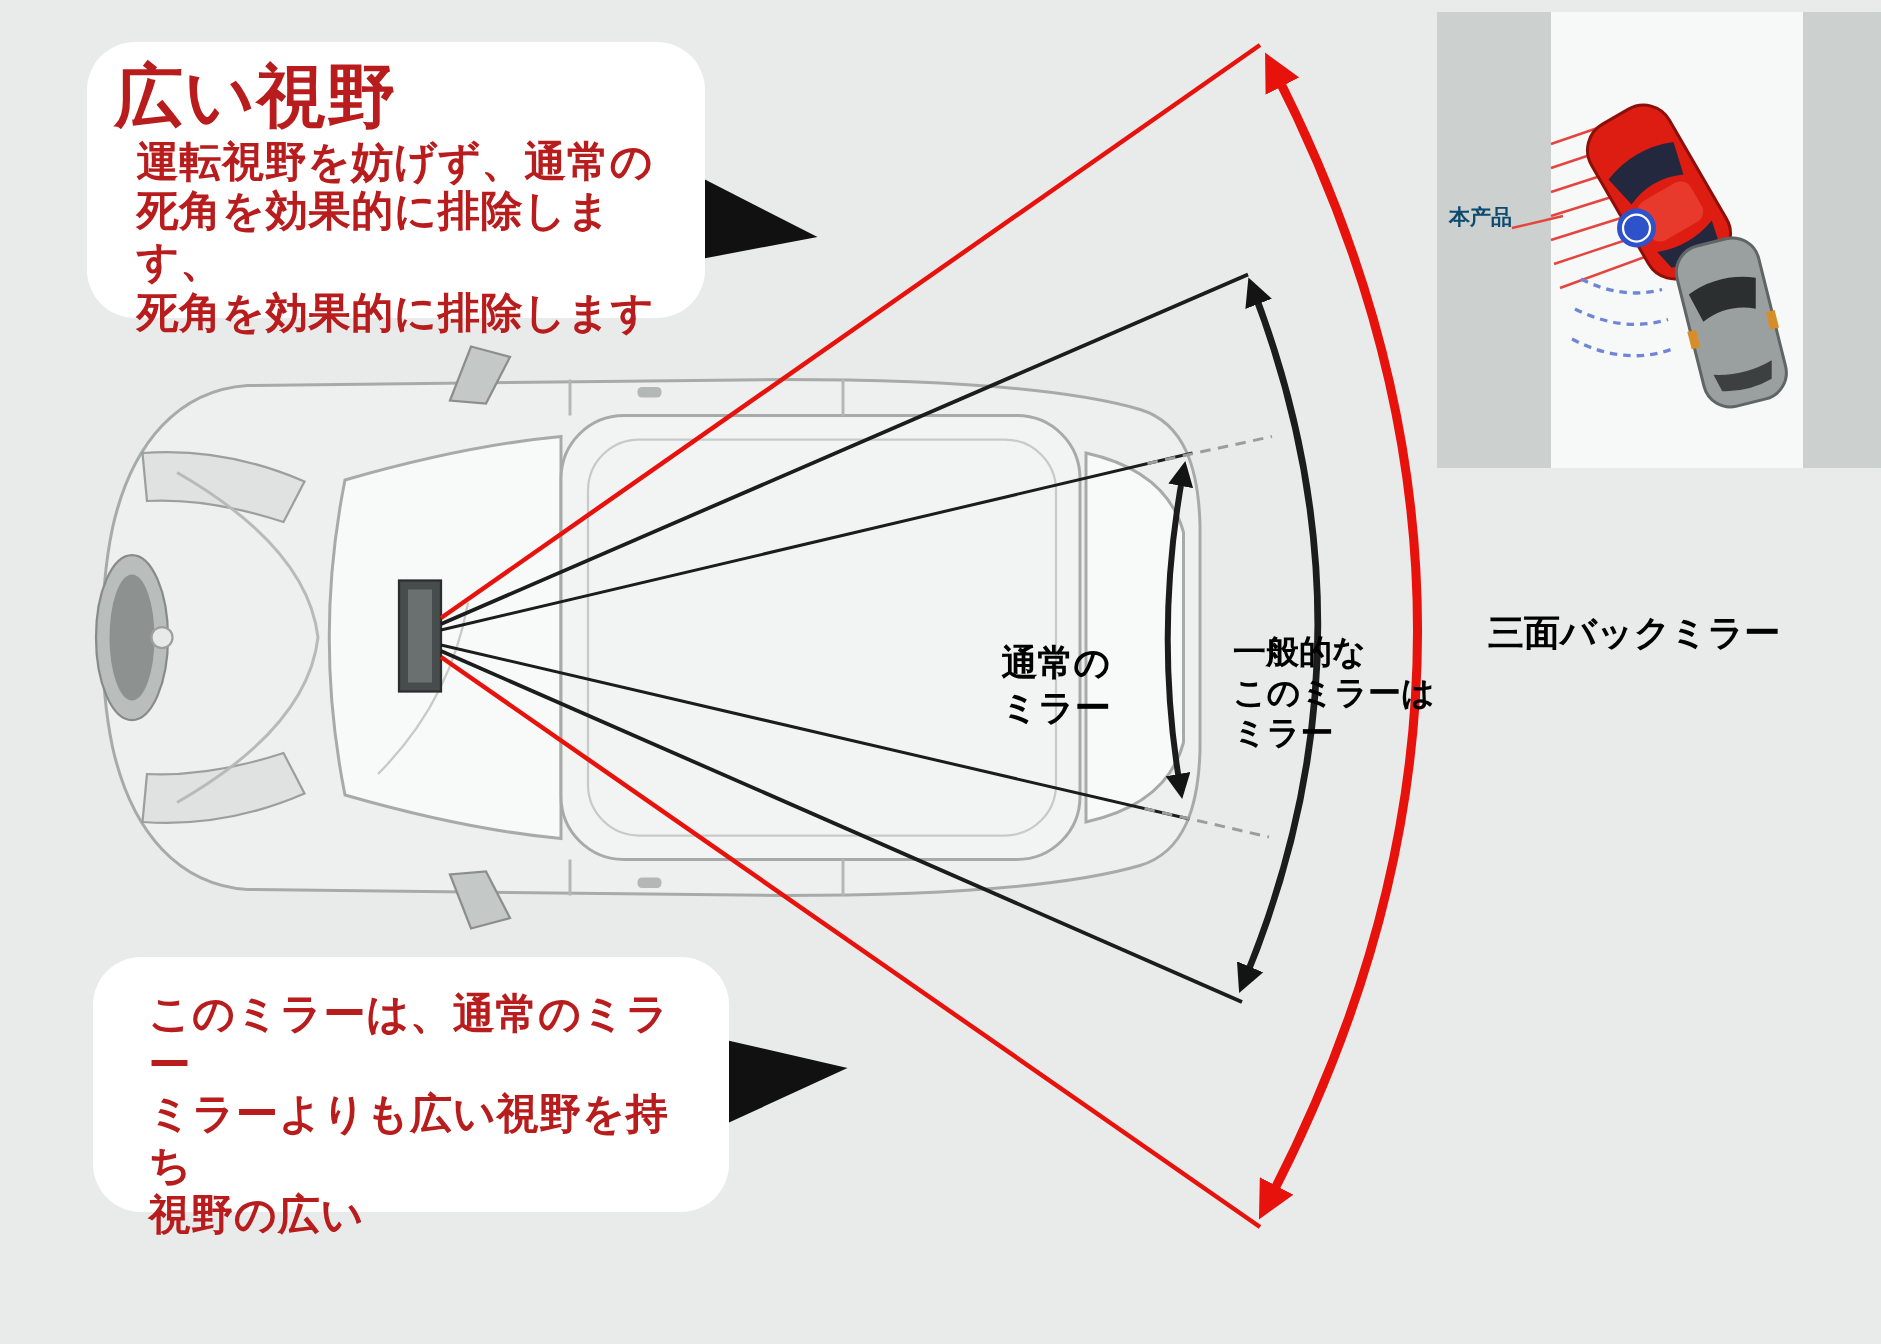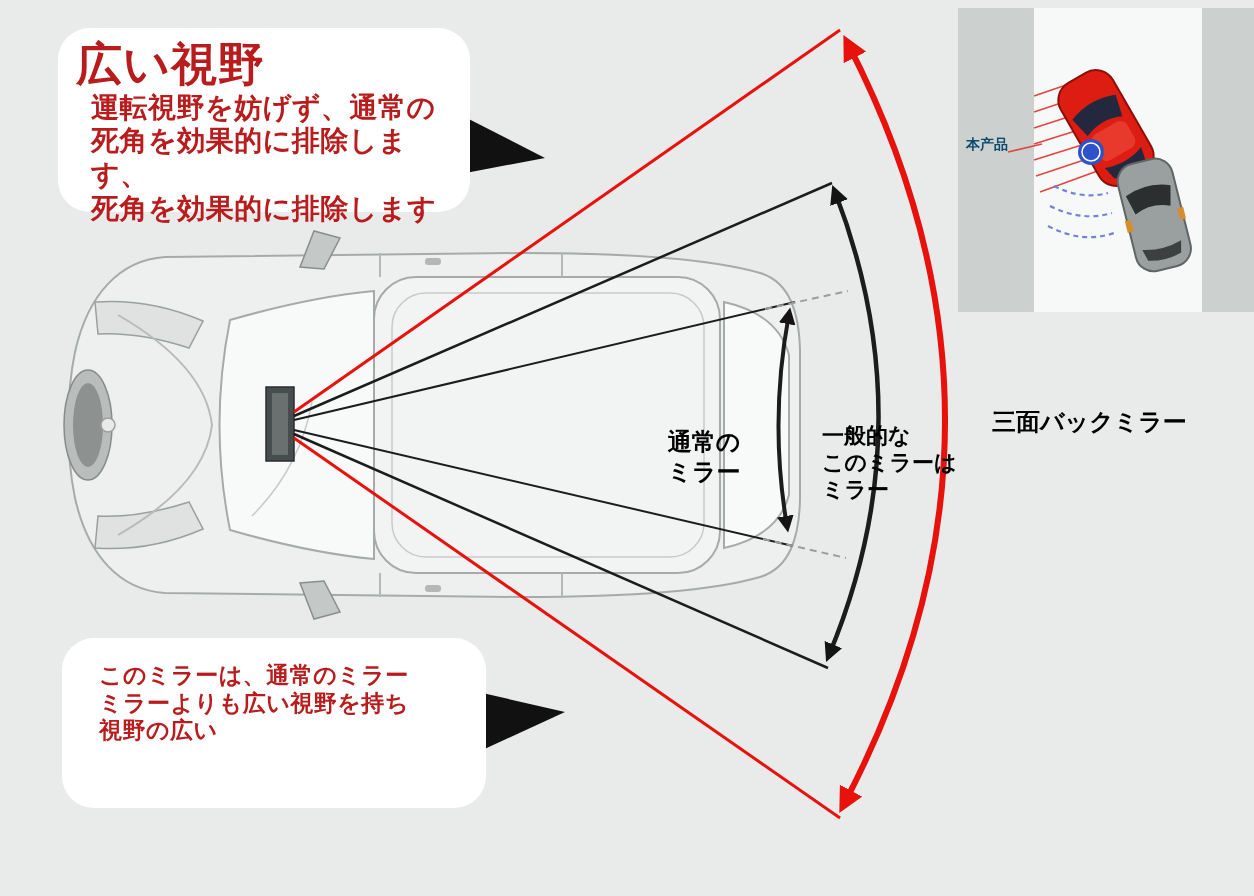--- a/index.html
+++ b/index.html
@@ -5,21 +5,21 @@
   * { box-sizing: border-box; margin: 0; padding: 0; }
   html,body { width:1254px; height:896px; }
   body { font-family: "DejaVu Sans", "Liberation Sans", sans-serif; }
   .stage { position:relative; width:1254px; height:896px; background:#e9ebeb; overflow:hidden; }
   svg.layer { position:absolute; left:0; top:0; z-index:1; }
   .bubble { position:absolute; background:#ffffff; border-radius:32px; z-index:3; color:#b91c1c; }
   .bubble-top { left:58px; top:28px; width:412px; height:184px; padding:10px 14px 8px 18px; }
   .bubble-bottom { left:62px; top:638px; width:424px; height:170px; padding:24px 12px 8px 22px; }
   .bubble-title { font-size:46px; font-weight:bold; letter-spacing:1px; line-height:1.15; }
   .bubble-text  { font-size:28px; font-weight:bold; line-height:1.2; letter-spacing:0.5px;margin-left:15px; }
-  .bubble-bottom .bubble-text { font-size:23px; }
+  .bubble-bottom .bubble-text { font-size:28px;font-family:Liberation Mono, monospace; }
   .float-label { position:absolute; z-index:3; color:#000; font-weight:bold; white-space:nowrap; }
   #label-normal  { left:645px; top:398px; width:118px; text-align:center; font-size:24px; line-height:1.25;margin-top:29px; }
   #label-wide    { left:822px; top:392px; font-size:22px; line-height:1.22;margin-top:31px; }
   #label-product { left:992px; top:406px; font-size:24px; }
   #label-inset   { left:966px; top:136px; font-size:14px; color:#0c4a6e; }
 </style>
 </head>
 <body>
 
 <div class="stage">

